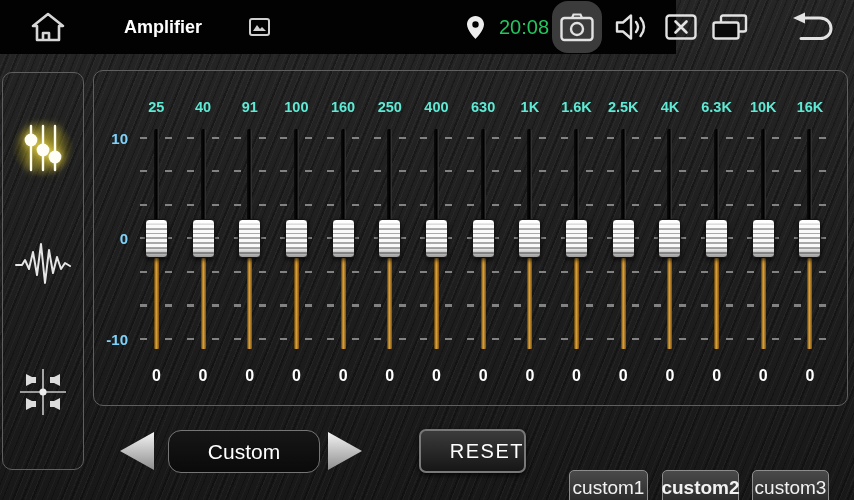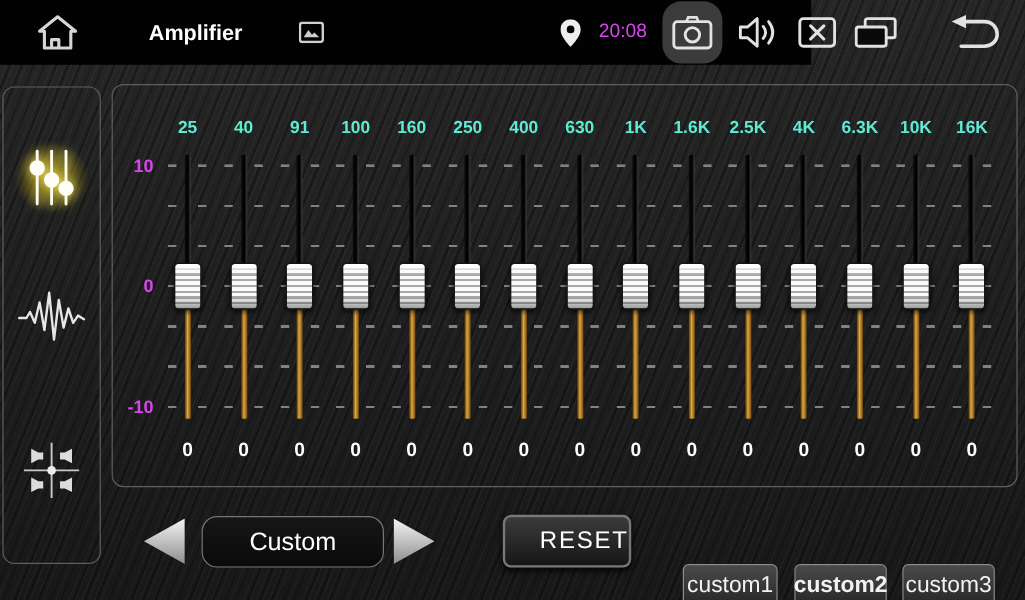--- a/index.html
+++ b/index.html
@@ -10,32 +10,32 @@
     background-image:
       repeating-linear-gradient(112deg, rgba(255,255,255,0.030) 0px, rgba(255,255,255,0.030) 1px, transparent 1px, transparent 5px),
       repeating-linear-gradient(112deg, rgba(0,0,0,0.28) 0px, rgba(0,0,0,0.28) 2px, transparent 2px, transparent 9px),
       linear-gradient(180deg,#262626,#181818);
     -webkit-user-select:none;user-select:none;
   }
   
   .topbar{position:absolute;left:0;top:0;width:676px;height:54px;background:#020202;}
   .tb-item{position:absolute;top:0;height:54px;display:flex;align-items:center;justify-content:center;}
   .tb-title{color:#fff;font-size:18px;font-weight:bold;}
-  .tb-time{color:#d946ef;font-size:16px;}
+  .tb-time{color:#22c55e;font-size:20px;}
   .cam-pill{position:absolute;left:552px;top:1px;width:50px;height:52px;border-radius:16px;background:#3b3b3b;display:flex;align-items:center;justify-content:center;}
   
   .panel{position:absolute;border:1px solid #5f5f5f;border-radius:10px;background:transparent;}
   .sidebar{left:2px;top:72px;width:80px;height:396px;}
   .mainpanel{left:93px;top:70px;width:753px;height:334px;}
   .sb-item{position:absolute;left:50%;transform:translate(-50%,-50%);display:flex;align-items:center;justify-content:center;cursor:pointer;}
   .sb-glow{position:absolute;left:50%;top:50%;transform:translate(-50%,-50%);width:78px;height:74px;border-radius:50%;
     background:radial-gradient(closest-side, rgba(216,195,10,0.60), rgba(216,195,10,0.22) 55%, rgba(216,195,10,0) 80%);}
   .sb-item.active svg{filter:drop-shadow(0 0 5px #ffe95e);}
   
-  .scale-lab{position:absolute;width:34px;text-align:right;color:#d946ef;font-size:15px;font-weight:bold;line-height:15px;}
+  .scale-lab{position:absolute;width:34px;text-align:right;color:#7dd3fc;font-size:15px;font-weight:bold;line-height:15px;}
   .bands{position:absolute;left:39px;top:0;width:701px;height:334px;display:flex;}
   .band{position:relative;width:46.7px;height:334px;flex:none;}
   .freq{position:absolute;left:0;top:28px;width:100%;text-align:center;color:#5eead4;font-size:14.5px;font-weight:bold;}
   .slot{position:absolute;left:50%;margin-left:-2.5px;top:58px;width:5px;height:220px;
     background:linear-gradient(90deg,#0c0c0c,#000 55%,#3e3e3e);border-radius:2px;cursor:pointer;}
   .lower{position:absolute;left:50%;margin-left:-2.5px;top:187px;width:5px;height:91px;
     background:linear-gradient(90deg,#543605,#dfa53c 45%,#7a4e10);border-radius:1px;}
   .ticks{position:absolute;left:50%;transform:translateX(-50%);top:66px;width:32px;height:203px;pointer-events:none;
     background-image:
       repeating-linear-gradient(180deg,#828282 0 2px, transparent 2px 33.5px),

